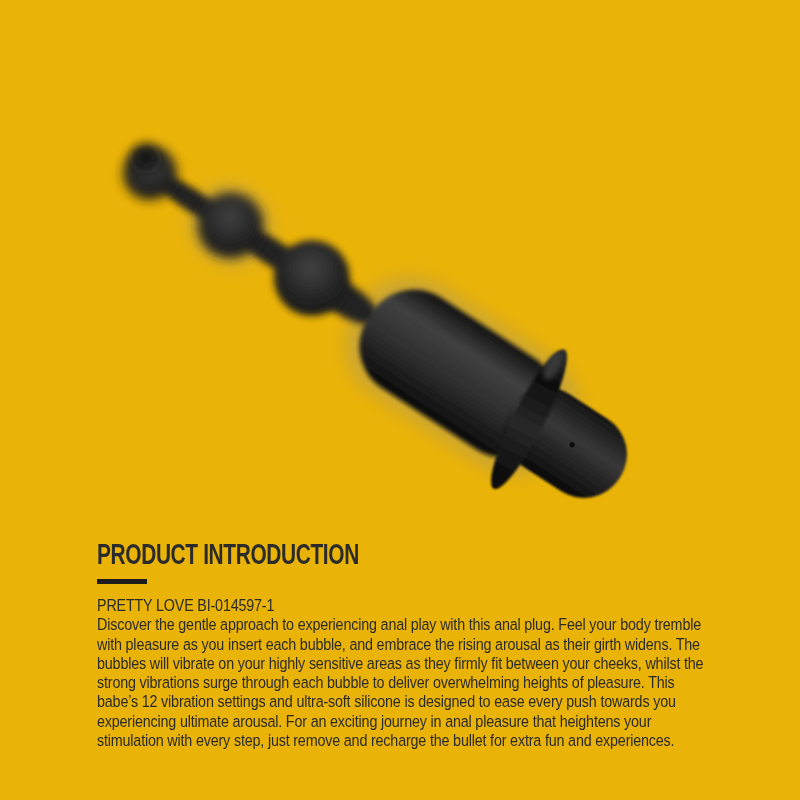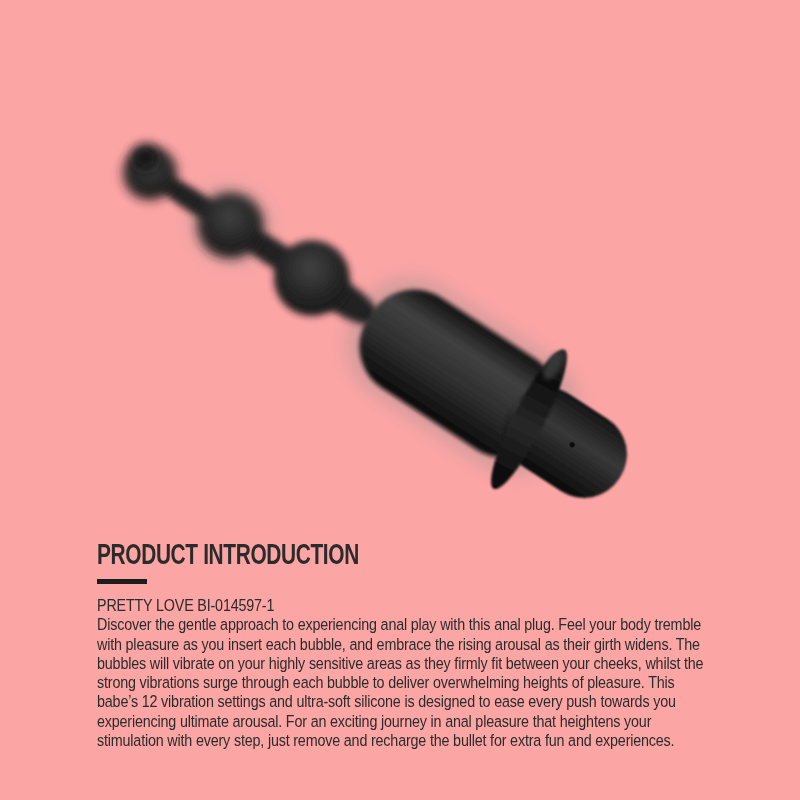--- a/index.html
+++ b/index.html
@@ -1,19 +1,19 @@
 <!DOCTYPE html>
 <html><head>
 <meta charset="utf-8">
 <style>
   * { margin: 0; padding: 0; box-sizing: border-box; }
   html, body { width: 800px; height: 800px; background: #ffffff; }
   body { font-family: "Liberation Sans", sans-serif; position: relative; overflow: hidden; }
 
-  .page { position: absolute; inset: 0; background: #fca5a5; }
+  .page { position: absolute; inset: 0; background: #eab308; }
 
   
   .photo-wrap { position: absolute; left: 0; top: 0; width: 800px; height: 560px; }
 
   
   .intro-title {
     position: absolute; left: 97px; top: 540px;
     font-size: 29px; font-weight: 700; color: #2b2b2b;
     letter-spacing: -0.5px; white-space: nowrap;
     transform: scaleX(0.72); transform-origin: left center;

